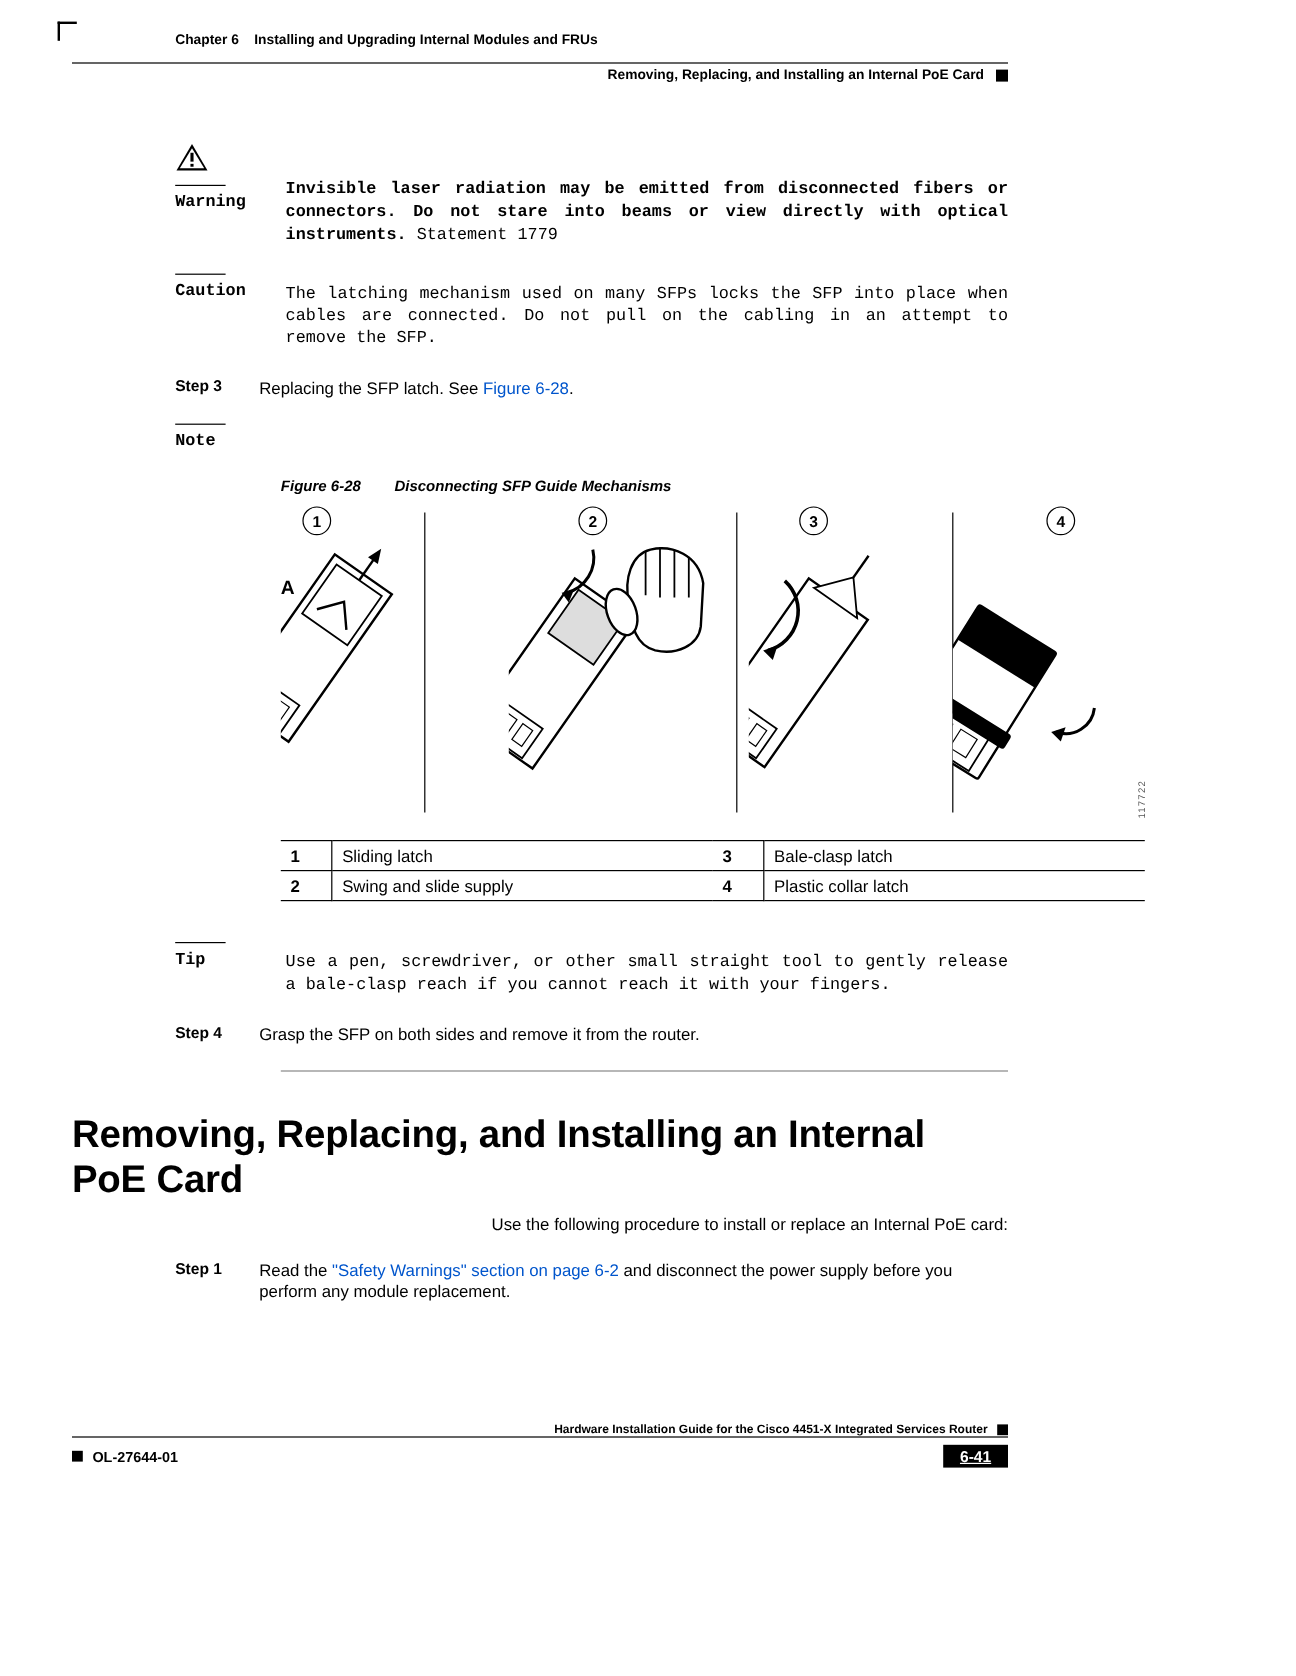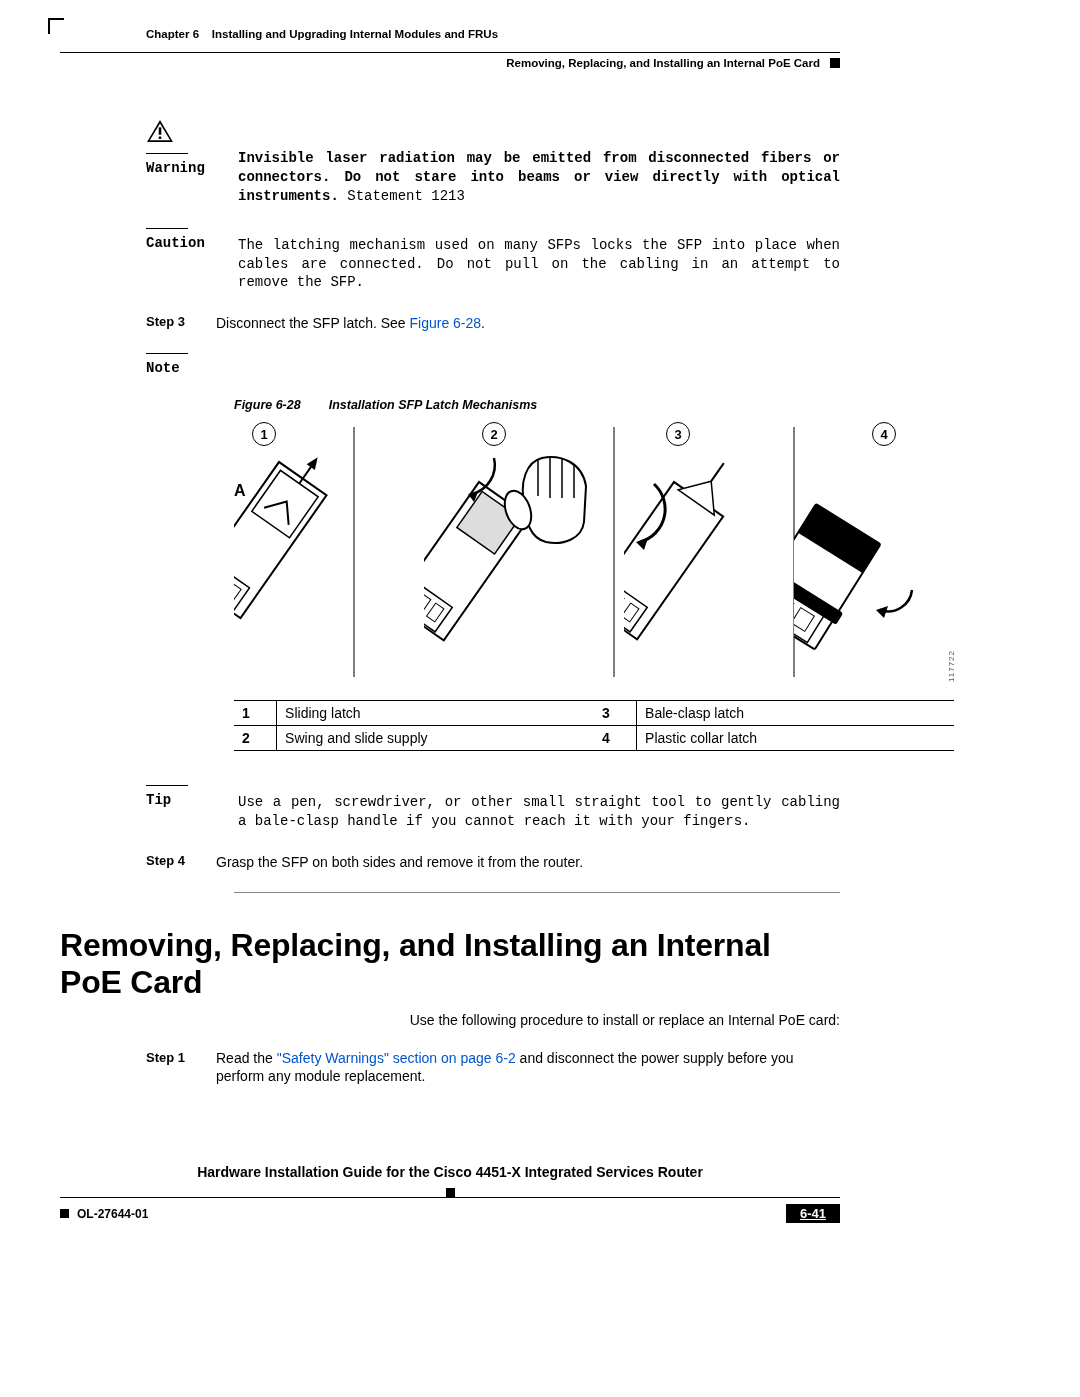--- a/index.html
+++ b/index.html
@@ -163,25 +163,24 @@
     left: 60px; right: 60px;
     bottom: 174px;
   }
   .foot-rule {
     border-top: 1px solid #000;
     margin-bottom: 2px;
   }
   .foot-row1 {
     display: flex;
     justify-content: flex-end;
-    font-size: 14px;
+    font-size: 10px;
     font-weight: bold;
     align-items: center;
     gap: 8px;
-    flex-direction: column;
   }
   .foot-row2 {
     display: flex;
     justify-content: space-between;
     font-size: 12px;
     font-weight: bold;
     padding-top: 4px;
     align-items: center;
   }
   .foot-sq { width: 9px; height: 9px; background: #000; }
@@ -226,49 +225,49 @@
         <svg class="warn-icon" viewBox="0 0 30 26">
           <polygon points="15,1 29,25 1,25" fill="#000"></polygon>
           <polygon points="15,5 26,23 4,23" fill="#fff"></polygon>
           <rect x="13.6" y="9" width="2.8" height="8" fill="#000"></rect>
           <rect x="13.6" y="19" width="2.8" height="2.6" fill="#000"></rect>
         </svg>
         <div class="admon-rule"></div>
         <span>Warning</span>
       </div>
       <div class="admon-body" style="padding-top:30px;">
-        <b>Invisible laser radiation may be emitted from disconnected fibers or connectors. Do not stare into beams or view directly with optical instruments.</b><span> Statement 1213</span>
+        <b>Invisible laser radiation may be emitted from disconnected fibers or connectors. Do not stare into beams or view directly with optical instruments.</b><span> Statement 1779</span>
       </div>
     </div>
 
     <div class="admon">
       <div class="admon-label">
         <div class="admon-rule"></div>
         <span>Caution</span>
       </div>
       <div class="admon-body" style="padding-top:8px;">The latching mechanism used on many SFPs locks the SFP into place when cables are connected. Do not pull on the cabling in an attempt to remove the SFP.</div>
     </div>
 
     <div class="step-row">
       <div class="step-label">Step 3</div>
       <div class="step-body">
-        <span>Disconnect the SFP latch. See </span><span class="link">Figure 6-28</span><span>.</span>
+        <span>Replacing the SFP latch. See </span><span class="link">Figure 6-28</span><span>.</span>
       </div>
     </div>
 
     <div class="admon">
       <div class="admon-label">
         <div class="admon-rule"></div>
         <span>Note</span>
       </div>
     </div>
 
     <div class="fig-caption">
       <span>Figure 6-28</span>
-      <span>Installation SFP Latch Mechanisms</span>
+      <span>Disconnecting SFP Guide Mechanisms</span>
     </div>
 
     <div class="fig-box">
       <span class="imgno">117722</span>
 
       <div class="fig-panel" style="left:0; width:190px;">
         <div style="position:absolute; left:18px; top:0;" class="circ-num">1</div>
         <div style="position:absolute; left:0; top:60px; font-weight:bold; font-size:16px;">A</div>
         <div style="position:absolute; left:0; top:150px; font-weight:bold; font-size:16px;">B</div>
         <svg viewBox="0 0 190 260" style="position:absolute;inset:0;">
@@ -359,21 +358,21 @@
     </tbody>
       </table>
 
     <div style="height:24px"></div>
 
     <div class="admon">
       <div class="admon-label">
         <div class="admon-rule"></div>
         <span>Tip</span>
       </div>
-      <div class="admon-body" style="padding-top:8px;">Use a pen, screwdriver, or other small straight tool to gently cabling a bale-clasp handle if you cannot reach it with your fingers.</div>
+      <div class="admon-body" style="padding-top:8px;">Use a pen, screwdriver, or other small straight tool to gently release a bale-clasp reach if you cannot reach it with your fingers.</div>
     </div>
 
     <div class="step-row">
       <div class="step-label">Step 4</div>
       <div class="step-body">Grasp the SFP on both sides and remove it from the router.</div>
     </div>
 
     <div class="end-rule"></div>
 
     <h1 class="sec" style="margin-left:-86px;">Removing, Replacing, and Installing an Internal PoE Card</h1>

